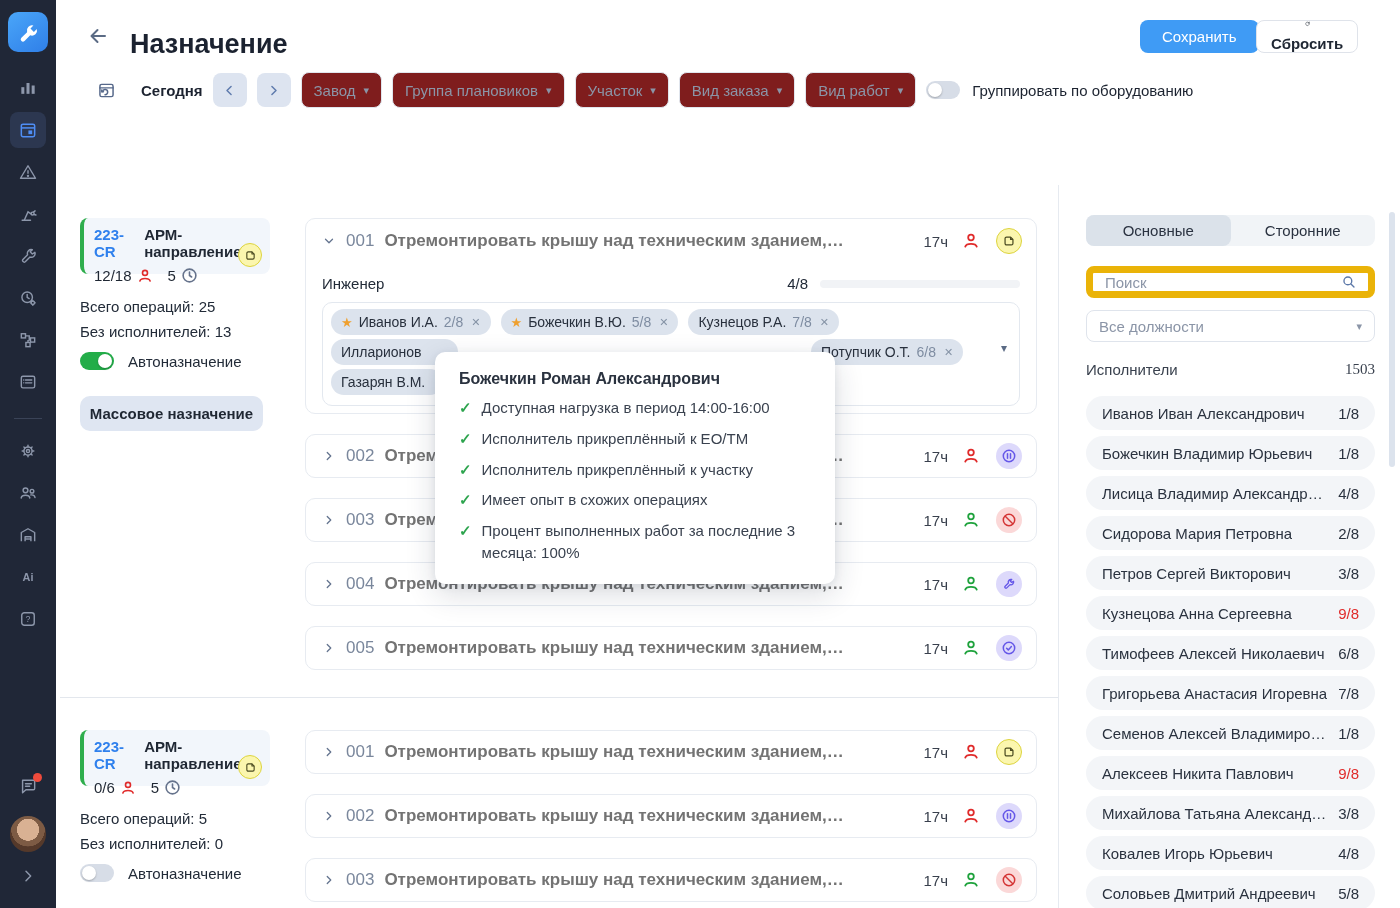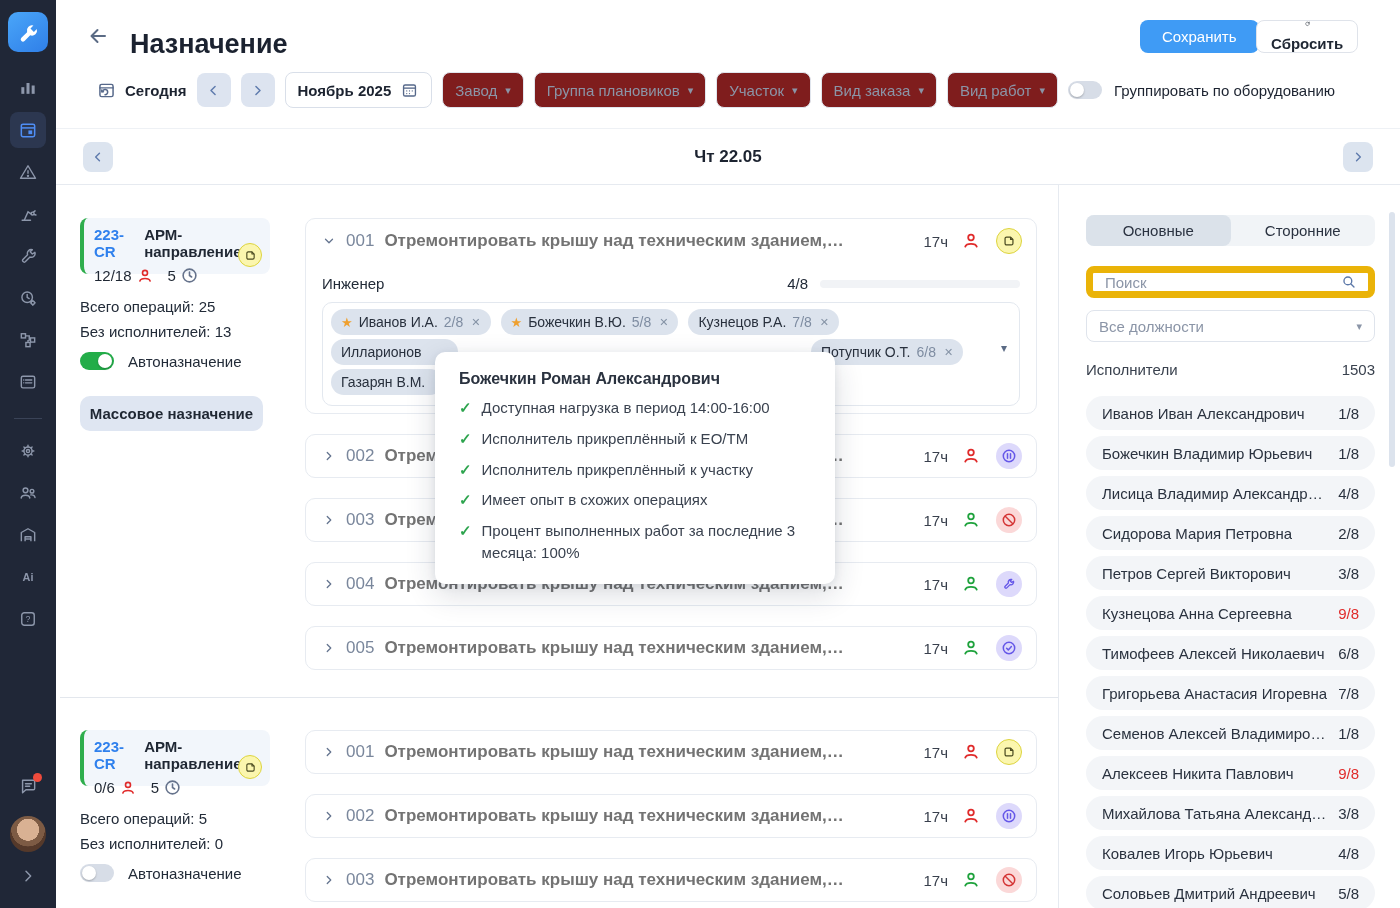--- a/index.html
+++ b/index.html
@@ -26,21 +26,21 @@
   .hdr-back { position:absolute; left:84px; top:22px; width:28px; height:28px; display:flex; align-items:center; justify-content:center; color:#5b6b85; cursor:pointer; }
   .hdr-title { position:absolute; left:130px; top:19px; font-size:27px; font-weight:700; color:#1b2230;margin-top:10px; }
   .btn-save { position:absolute; left:1140px; top:20px; height:33px; padding:0 22px; background:#3f9bf5; color:#fff;
               border:none; border-radius:8px; font-size:15px; font-family:inherit; display:flex; align-items:center; cursor:pointer; }
   .btn-reset { position:absolute; left:1256px; top:20px; height:33px; padding:0 14px; background:#fff; color:#1f2733;
                border:1px solid #dfe3ea; border-radius:8px; font-size:15px; font-weight:700; font-family:inherit;
                display:flex; align-items:center; gap:8px; cursor:pointer;flex-direction:column; }
 
   
   .filters { position:absolute; left:96px; top:72px; height:36px; display:flex; align-items:center; gap:10px; }
-  .f-today { display:flex; align-items:center; gap:8px; font-size:15px; font-weight:700; color:#1c2330; cursor:pointer; }
+  .f-today { display:flex; align-items:center; gap:24px; font-size:15px; font-weight:700; color:#1c2330; cursor:pointer; }
   .f-arrow { width:34px; height:34px; border-radius:8px; background:#dde4f0; color:#5f7bad;
              display:flex; align-items:center; justify-content:center; cursor:pointer; }
   .f-month { height:36px; border:1px solid #d9dfe9; border-radius:8px; padding:0 12px; background:#fff;
              display:flex; align-items:center; gap:9px; font-size:15px; font-weight:700; color:#1c2330; cursor:pointer; }
   .f-dd { height:36px; border:1px solid #e0e5ed; border-radius:8px; padding:0 12px; background:#7f1d1d;
           display:flex; align-items:center; gap:8px; font-size:15px; color:#8b95a7; cursor:pointer; white-space:nowrap; }
   .caret { font-size:11px; color:#8b95a7; }
   .toggle { width:34px; height:18px; border-radius:9px; position:relative; cursor:pointer; flex:none; }
   .toggle.on { background:#23ad49; } .toggle.off { background:#d7dde7; }
   .toggle .knob { position:absolute; top:2px; width:14px; height:14px; border-radius:50%; background:#fff; box-shadow:0 1px 2px rgba(0,0,0,.25); }
@@ -119,21 +119,21 @@
   .tab { flex:1; display:flex; align-items:center; justify-content:center; font-size:15px; color:#2a3240; border-radius:8px; cursor:pointer; }
   .tab.active { background:#dbe2ea; }
   .search-box { position:absolute; left:1086px; top:266px; width:289px; height:32px; border:7px solid #eab308; border-radius:8px;
                 display:flex; align-items:center; padding:0 10px 0 12px; background:#fff; }
   .search-box input { border:none; outline:none; flex:1; font-size:15px; font-family:inherit; color:#1c2330; background:transparent; }
   .search-box input::placeholder { color:#8b95a7; }
   .select-box { position:absolute; left:1086px; top:310px; width:289px; height:32px; border:1px solid #dfe4ec; border-radius:8px;
                 display:flex; align-items:center; padding:0 12px; font-size:15px; color:#8b95a7; cursor:pointer; background:#fff; }
   .select-box .caret { margin-left:auto; }
   .exec-hdr { position:absolute; left:1086px; top:361px; width:289px; display:flex; font-size:15px; color:#39414e; }
-  .exec-hdr .cnt { margin-left:auto; }
+  .exec-hdr .cnt { margin-left:auto;font-family:Liberation Serif, serif; }
   .exec-item { position:absolute; left:1086px; width:289px; height:34px; background:#f3f5f8; border-radius:17px;
                display:flex; align-items:center; padding:0 16px; font-size:15px; color:#2a323f; cursor:pointer; }
   .exec-item .nm { white-space:nowrap; overflow:hidden; text-overflow:ellipsis; }
   .exec-item .ld { margin-left:auto; padding-left:8px; flex:none; }
   .exec-item .ld.over { color:#e02b2b; }
   .scrollthumb { position:absolute; left:1389px; top:212px; width:6px; height:255px; border-radius:3px; background:#dce3ed; cursor:pointer; }
 </style>
 </head>
 <body>
 
@@ -280,32 +280,20 @@
     <div class="f-arrow">
       <svg class="ic" width="15" height="15" viewBox="0 0 24 24" fill="none" stroke="currentColor" stroke-width="2.4" stroke-linecap="round" stroke-linejoin="round">
           <path d="m14.5 5.5-6.5 6.5 6.5 6.5"></path>
         </svg>
     </div>
     <div class="f-arrow">
       <svg class="ic" width="15" height="15" viewBox="0 0 24 24" fill="none" stroke="currentColor" stroke-width="2.4" stroke-linecap="round" stroke-linejoin="round">
           <path d="m9.5 5.5 6.5 6.5-6.5 6.5"></path>
         </svg>
     </div>
-    <div class="f-month">
-      <span>Ноябрь 2025</span>
-      <svg class="ic" width="19" height="19" viewBox="0 0 24 24" fill="none" stroke="#56688a" stroke-width="1.7">
-          <rect x="4.5" y="5" width="15" height="14" rx="2"></rect>
-          <line x1="4.5" y1="9" x2="19.5" y2="9"></line>
-          <circle cx="8.5" cy="12.5" r="0.8" fill="#56688a" stroke="none"></circle>
-          <circle cx="12" cy="12.5" r="0.8" fill="#56688a" stroke="none"></circle>
-          <circle cx="15.5" cy="12.5" r="0.8" fill="#56688a" stroke="none"></circle>
-          <circle cx="8.5" cy="15.8" r="0.8" fill="#56688a" stroke="none"></circle>
-          <circle cx="12" cy="15.8" r="0.8" fill="#56688a" stroke="none"></circle>
-        </svg>
-    </div>
     <div class="f-dd">
       <span>Завод</span>
       <span class="caret">▾</span>
     </div>
     <div class="f-dd">
       <span>Группа плановиков</span>
       <span class="caret">▾</span>
     </div>
     <div class="f-dd">
       <span>Участок</span>
@@ -318,33 +306,20 @@
     <div class="f-dd">
       <span>Вид работ</span>
       <span class="caret">▾</span>
     </div>
     <div class="toggle off">
         <span class="knob"></span>
       </div>
     <span class="f-toggle-label">Группировать по оборудованию</span>
   </div>
 
-  <div class="datebar">
-    <div class="db-arrow" style="left:27px">
-      <svg class="ic" width="14" height="14" viewBox="0 0 24 24" fill="none" stroke="currentColor" stroke-width="2.4" stroke-linecap="round" stroke-linejoin="round">
-          <path d="m14.5 5.5-6.5 6.5 6.5 6.5"></path>
-        </svg>
-    </div>
-    <div class="db-label">Чт 22.05</div>
-    <div class="db-arrow" style="right:27px">
-      <svg class="ic" width="14" height="14" viewBox="0 0 24 24" fill="none" stroke="currentColor" stroke-width="2.4" stroke-linecap="round" stroke-linejoin="round">
-          <path d="m9.5 5.5 6.5 6.5-6.5 6.5"></path>
-        </svg>
-    </div>
-  </div>
 
   <div class="vdiv"></div>
   <div class="hdiv"></div>
 
   <div class="gcard" style="top:218px">
     <div class="l1">
       <span class="code">223-CR</span>
       <span class="gname">АРМ-направление</span>
     </div>
     <div class="l2">

